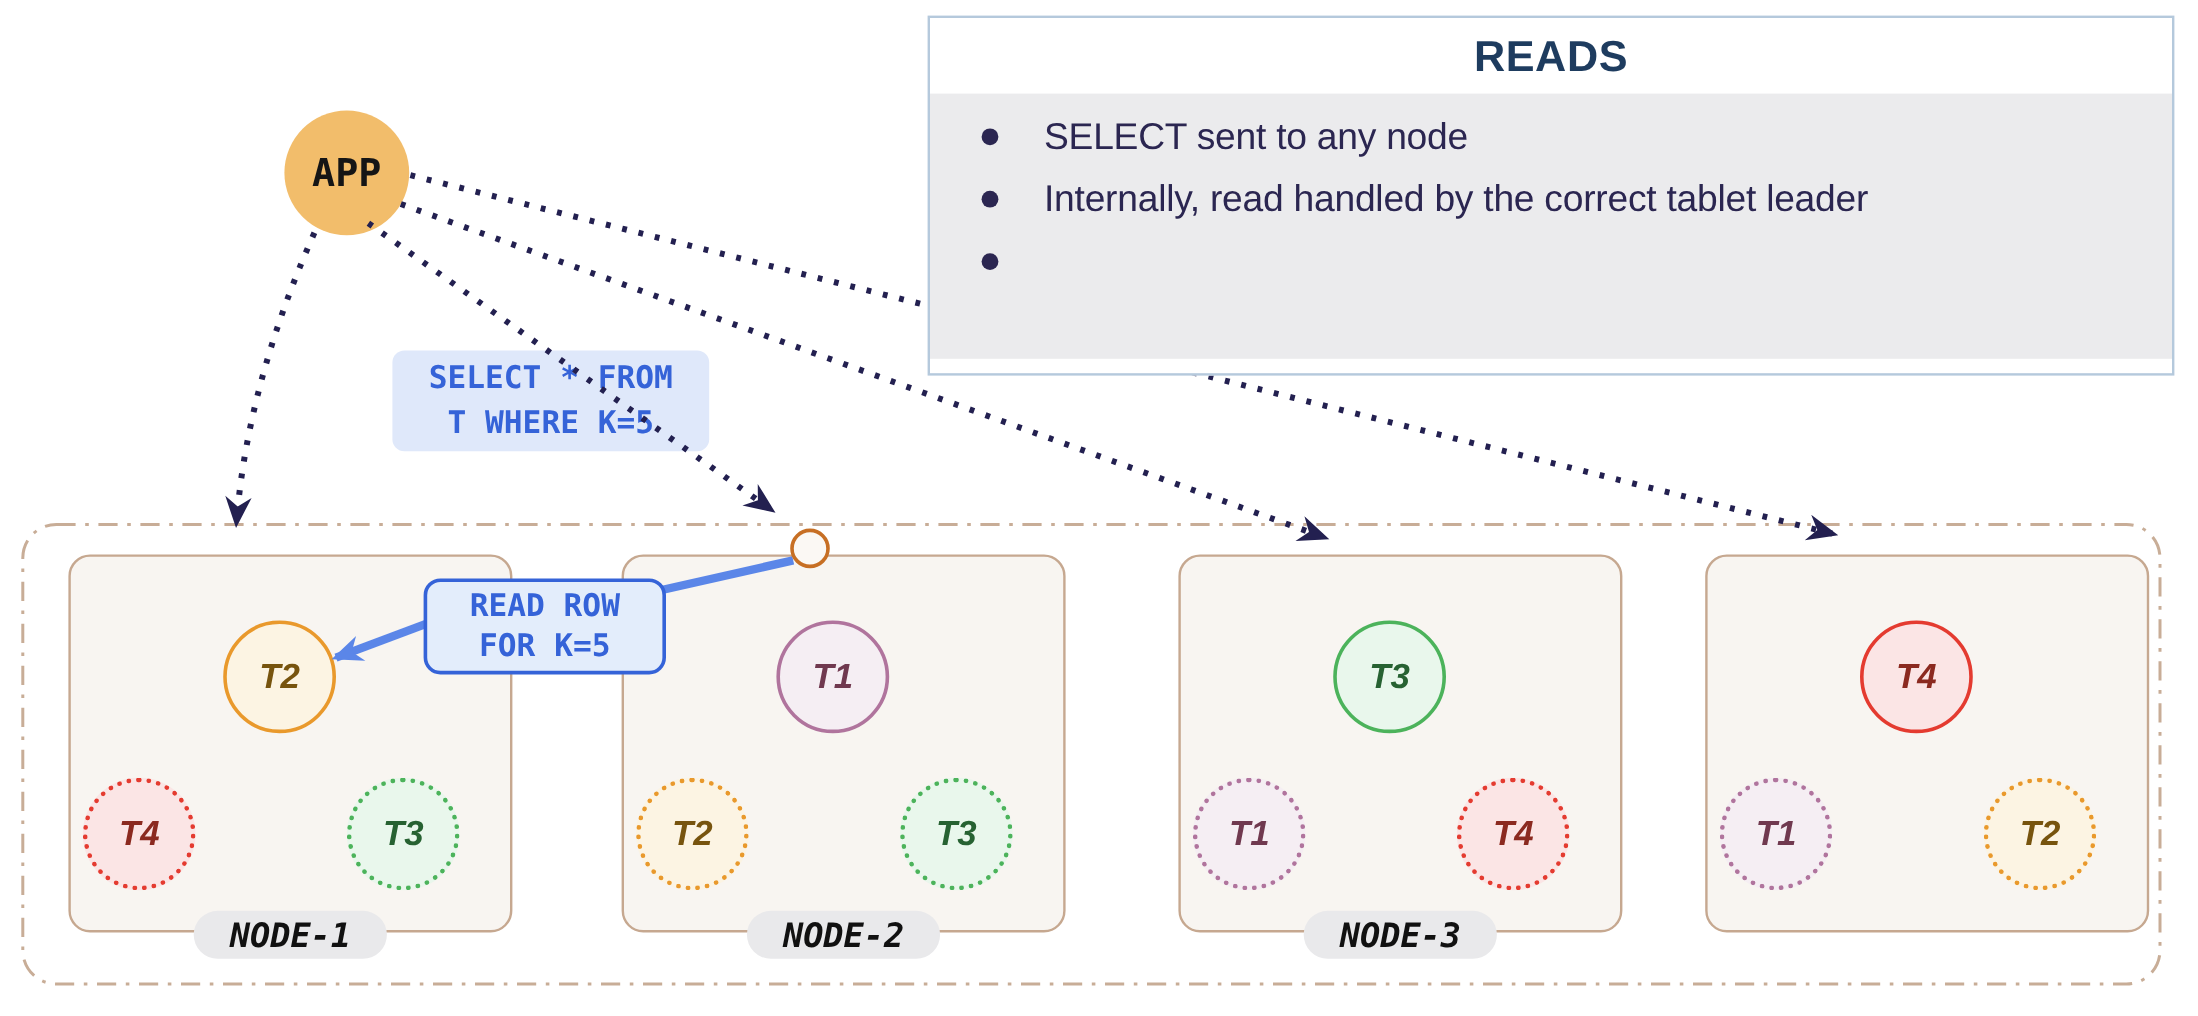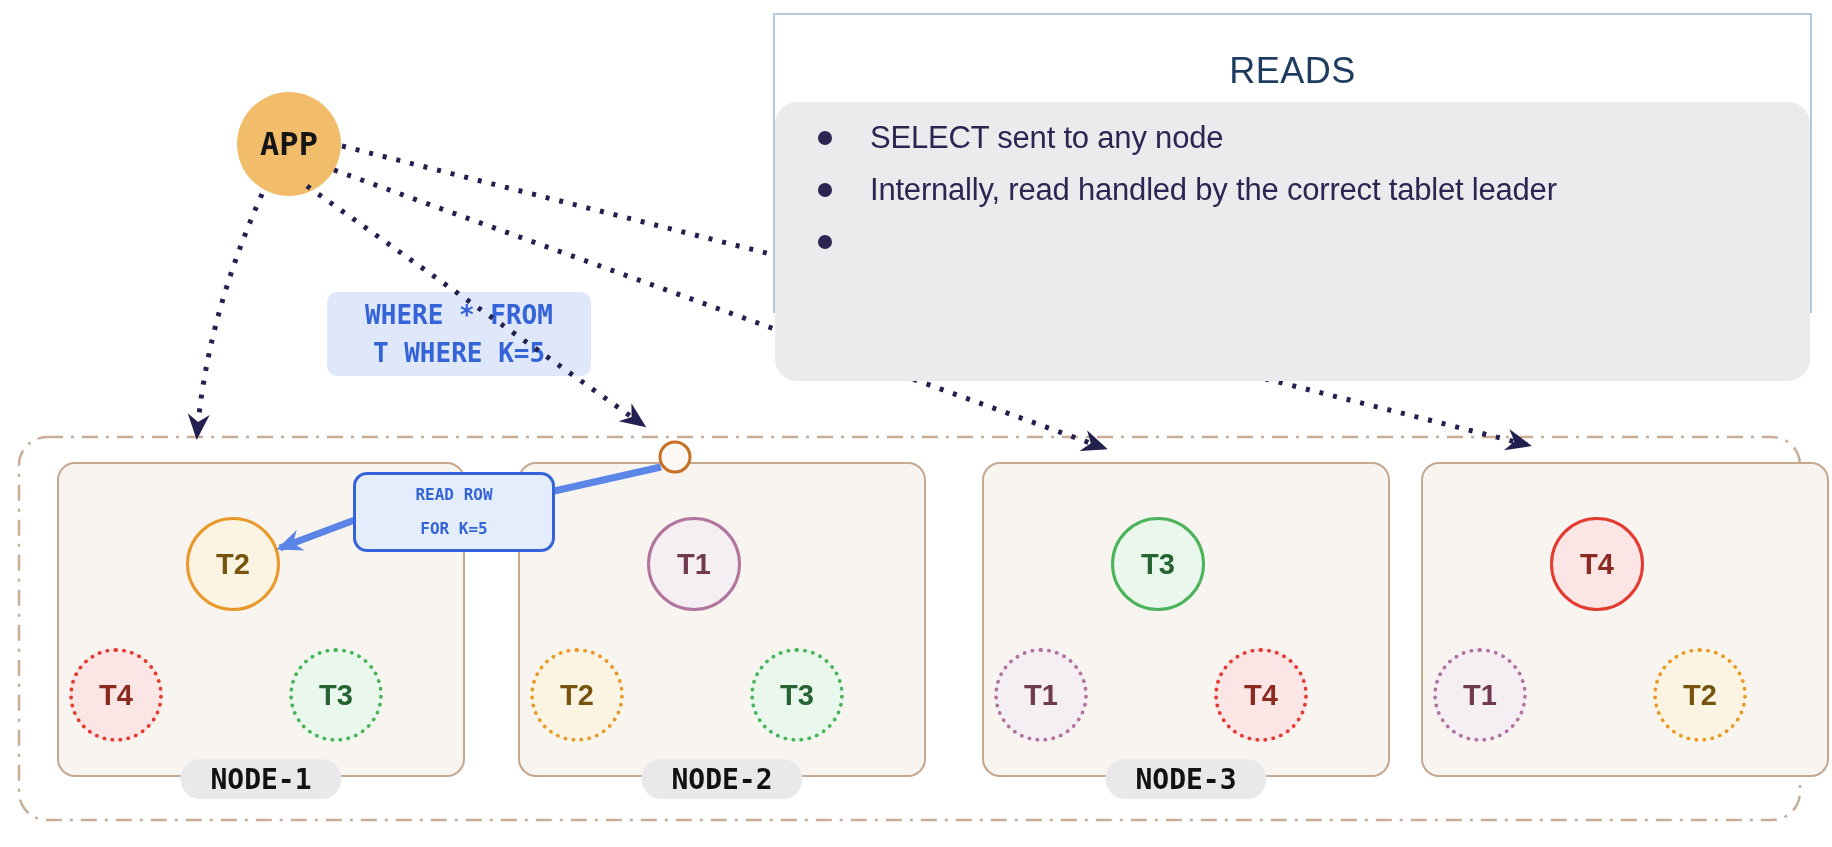--- a/index.html
+++ b/index.html
@@ -22,39 +22,39 @@
 
   
   .app{position:absolute;left:237px;top:92px;width:104px;height:104px;border-radius:50%;
        background:var(--app-fill);display:flex;align-items:center;justify-content:center;
        font-weight:bold;font-size:32px;color:#151515;z-index:2;}
 
   
   .reads{position:absolute;left:773px;top:13px;width:1039px;height:300px;
          border:2px solid var(--reads-border);background:#fff;z-index:5;}
   .reads-title{height:63px;display:flex;align-items:center;justify-content:center;
-         font-size:36px;font-weight:400;color:var(--reads-title);letter-spacing:.5px;margin-top:24px;}
-  .reads-body{background:var(--reads-body);height:279px;padding:10px 0 0 43px;border-radius:22px;}
+         font-size:36px;font-weight:700;color:var(--reads-title);letter-spacing:.5px;}
+  .reads-body{background:var(--reads-body);height:221px;padding:10px 0 0 43px;}
   .bullet-row{display:flex;align-items:center;height:52px;}
   .bullet-dot{width:14px;height:14px;border-radius:50%;background:var(--reads-text);
          margin-right:38px;flex:0 0 auto;}
   .bullet-text{font-size:31px;color:var(--reads-text);letter-spacing:-0.2px;}
 
   
   .code-label{position:absolute;border-radius:10px;display:flex;flex-direction:column;
          align-items:center;justify-content:center;font-weight:bold;color:var(--blue);
          font-family:"DejaVu Sans Mono","Liberation Mono",monospace;text-align:center;}
   .select-label{left:327px;top:292px;width:264px;height:84px;background:var(--blue-bg);
          font-size:26px;line-height:38px;z-index:3;}
-  .readrow-label{left:353px;top:472px;width:202px;height:80px;background:var(--blue-box-bg);
-         border:3px solid var(--blue);border-radius:14px;font-size:16px;line-height:34px;z-index:7;}
+  .readrow-label{left:353px;top:482px;width:202px;height:80px;background:var(--blue-box-bg);
+         border:3px solid var(--blue);border-radius:14px;font-size:26px;line-height:34px;z-index:7;}
 
   
-  .node{position:absolute;top:462px;width:408px;height:315px;border:2px solid var(--tan);
-        border-radius:18px;background:var(--node-fill);z-index:1;}
+  .node{position:absolute;top:462px;width:370px;height:315px;border:2px solid var(--tan);
+        border-radius:18px;background:var(--node-fill);z-index:1;font-style:italic;}
   .node-pill{position:absolute;left:50%;top:295px;transform:translateX(-50%);
         height:40px;padding:0 30px;border-radius:20px;background:var(--pill-bg);
         display:flex;align-items:center;font-weight:bold;font-size:28px;color:#111;
         white-space:nowrap;z-index:2;text-align:right;}
   .tablet{position:absolute;width:94px;height:94px;border-radius:50%;
         display:flex;align-items:center;justify-content:center;
         font-weight:bold;font-size:29px;}
   .leader{border-style:solid;border-width:3px;left:127px;top:53px;}
   .follower{border-style:dotted;border-width:4px;top:184px;}
   .fL{left:10px;} .fR{left:230px;}
@@ -72,21 +72,21 @@
 
   <svg class="layer z0" width="1832" height="847" viewBox="0 0 1832 847">
     <rect x="19" y="437" width="1781" height="383" rx="28" fill="none" stroke="var(--tan-dash)" stroke-width="2.5" stroke-dasharray="16 8 3 8"></rect>
   </svg>
 
   <div class="app mono">
     <span>APP</span>
   </div>
 
   <div class="code-label select-label">
-    <span>WHERE * FROM</span>
+    <span>SELECT * FROM</span>
     <span>T WHERE K=5</span>
   </div>
 
   <div class="node" style="left:57px">
     <div class="tablet leader t2">
         <span>T2</span>
       </div>
     <div class="tablet follower fL t4">
         <span>T4</span>
       </div>

